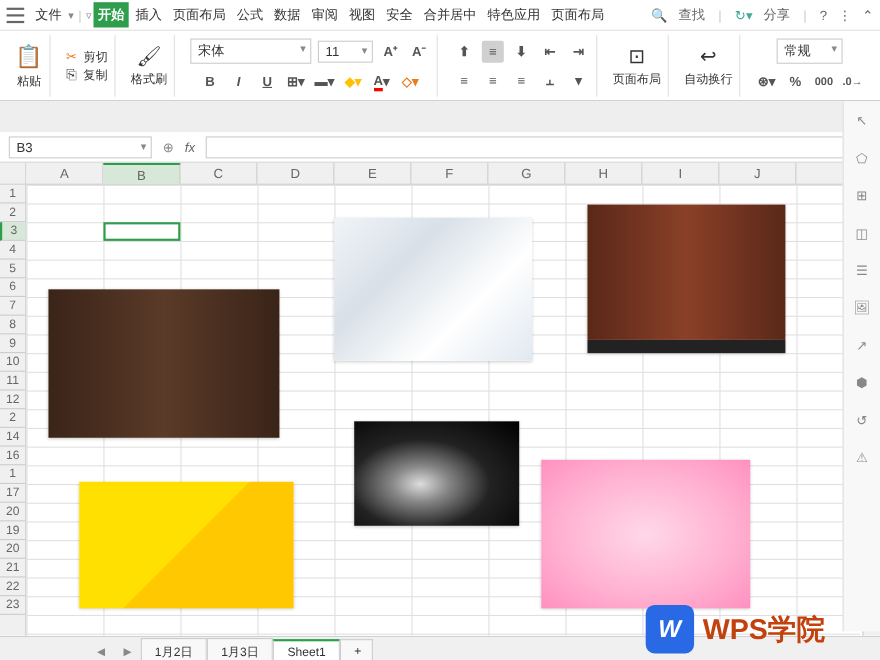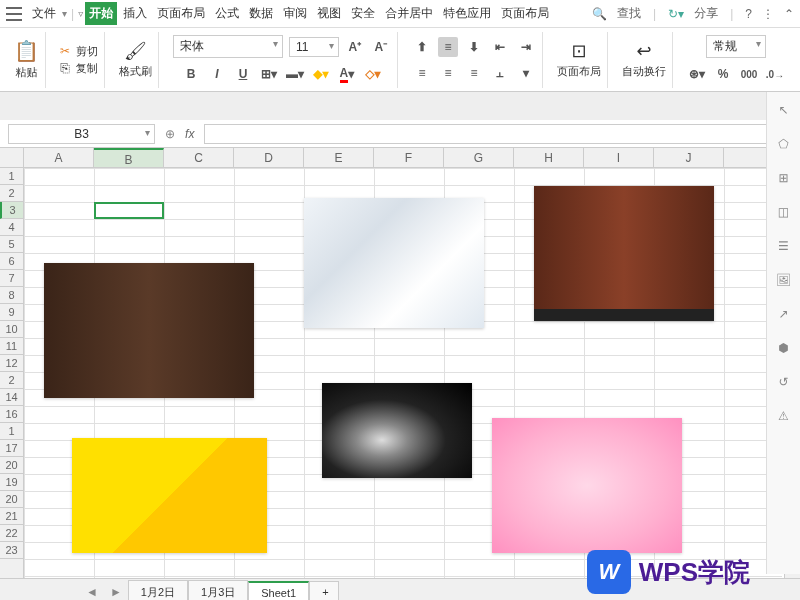--- a/index.html
+++ b/index.html
@@ -15,21 +15,21 @@
 .ribbon{height:64px;background:#fff;border-bottom:1px solid #ccc;display:flex;align-items:center;padding:4px 8px;gap:8px}
 .rgroup{display:flex;flex-direction:column;align-items:center;gap:2px;padding:0 6px;border-right:1px solid #e0e0e0;height:56px;justify-content:center}
 .rgroup:last-child{border-right:none}
 .rrow{display:flex;gap:6px;align-items:center}
 .iconbtn{width:20px;height:20px;display:flex;align-items:center;justify-content:center;cursor:pointer;font-weight:bold;color:#555}
 .iconbtn.sel{background:#d0d0d0;border-radius:2px}
 .fsel{border:1px solid #ccc;padding:2px 18px 2px 6px;background:#fff;cursor:pointer;position:relative;font-size:12px}
 .fsel::after{content:"▾";position:absolute;right:4px;color:#888;font-size:10px}
 .divider{height:28px;background:#eee}
 .namebox-row{height:28px;background:#fff;border-bottom:1px solid #ccc;display:flex;align-items:center;gap:10px;padding:0 8px}
-.namebox{width:147px;border:1px solid #ccc;padding:2px 6px;background:#fff;text-align:center;position:relative}
+.namebox{width:130px;border:1px solid #ccc;padding:2px 6px;background:#fff;text-align:left;position:relative}
 .namebox::after{content:"▾";position:absolute;right:4px;color:#888;font-size:10px}
 .fxbar{flex:1;border:1px solid #ccc;padding:2px 6px;background:#fff;height:20px}
 .grid-area{position:relative;height:430px;background:#fff;overflow:hidden}
 .colhdr{position:absolute;top:0;left:24px;right:18px;height:20px;display:flex;background:#f0f0f0;border-bottom:1px solid #ccc}
 .ch{width:70px;border-right:1px solid #ccc;text-align:center;line-height:20px;color:#666}
 .corner{position:absolute;top:0;left:0;width:24px;height:20px;background:#f0f0f0;border-right:1px solid #ccc;border-bottom:1px solid #ccc}
 .rowhdr{position:absolute;top:20px;left:0;width:24px;bottom:0;background:#f0f0f0;border-right:1px solid #ccc}
 .rh{height:17px;border-bottom:1px solid #ccc;text-align:center;line-height:17px;color:#666;font-size:11px}
 .cells{position:absolute;top:20px;left:24px;right:18px;bottom:0}
 .cellgrid{position:absolute;top:0;left:0;right:0;bottom:0}
@@ -42,21 +42,21 @@
 .vscroll{position:absolute;top:20px;right:0;width:16px;bottom:0;background:#f0f0f0;border-left:1px solid #ccc}
 .vthumb{position:absolute;top:2px;left:2px;right:2px;height:120px;background:#c0c0c0;border-radius:3px}
 .tabbar{height:26px;background:#f0f0f0;border-top:1px solid #ccc;display:flex;align-items:center;padding:0 80px;gap:0}
 .navbtn{padding:0 6px;color:#888;cursor:pointer}
 .stab{padding:4px 12px;border:1px solid #ccc;border-bottom:none;background:#f8f8f8;cursor:pointer;font-size:11px}
 .stab.active{background:#fff;border-top:2px solid #2e9e4d}
 .sidebar{position:absolute;top:92px;right:0;width:34px;bottom:26px;background:#f8f8f8;border-left:1px solid #ddd;display:flex;flex-direction:column;align-items:center;padding-top:8px;gap:14px}
 .sideicon{width:20px;height:20px;color:#888;cursor:pointer;display:flex;align-items:center;justify-content:center}
 .watermark{position:absolute;bottom:6px;right:50px;display:flex;align-items:center;gap:8px;z-index:100}
 .wmlogo{width:44px;height:44px;background:#2969e6;border-radius:8px;color:#fff;font-weight:bold;font-size:22px;display:flex;align-items:center;justify-content:center;font-style:italic}
-.wmtext{font-size:26px;font-weight:bold;color:#4c1d95}
+.wmtext{font-size:26px;font-weight:bold;color:#c2410c}
 .lbl{font-size:11px}
 </style>
 </head>
 <body>
 
 <div class="menubar">
   <span class="menu-icon">
       <span></span>
       <span></span>
       <span></span>

